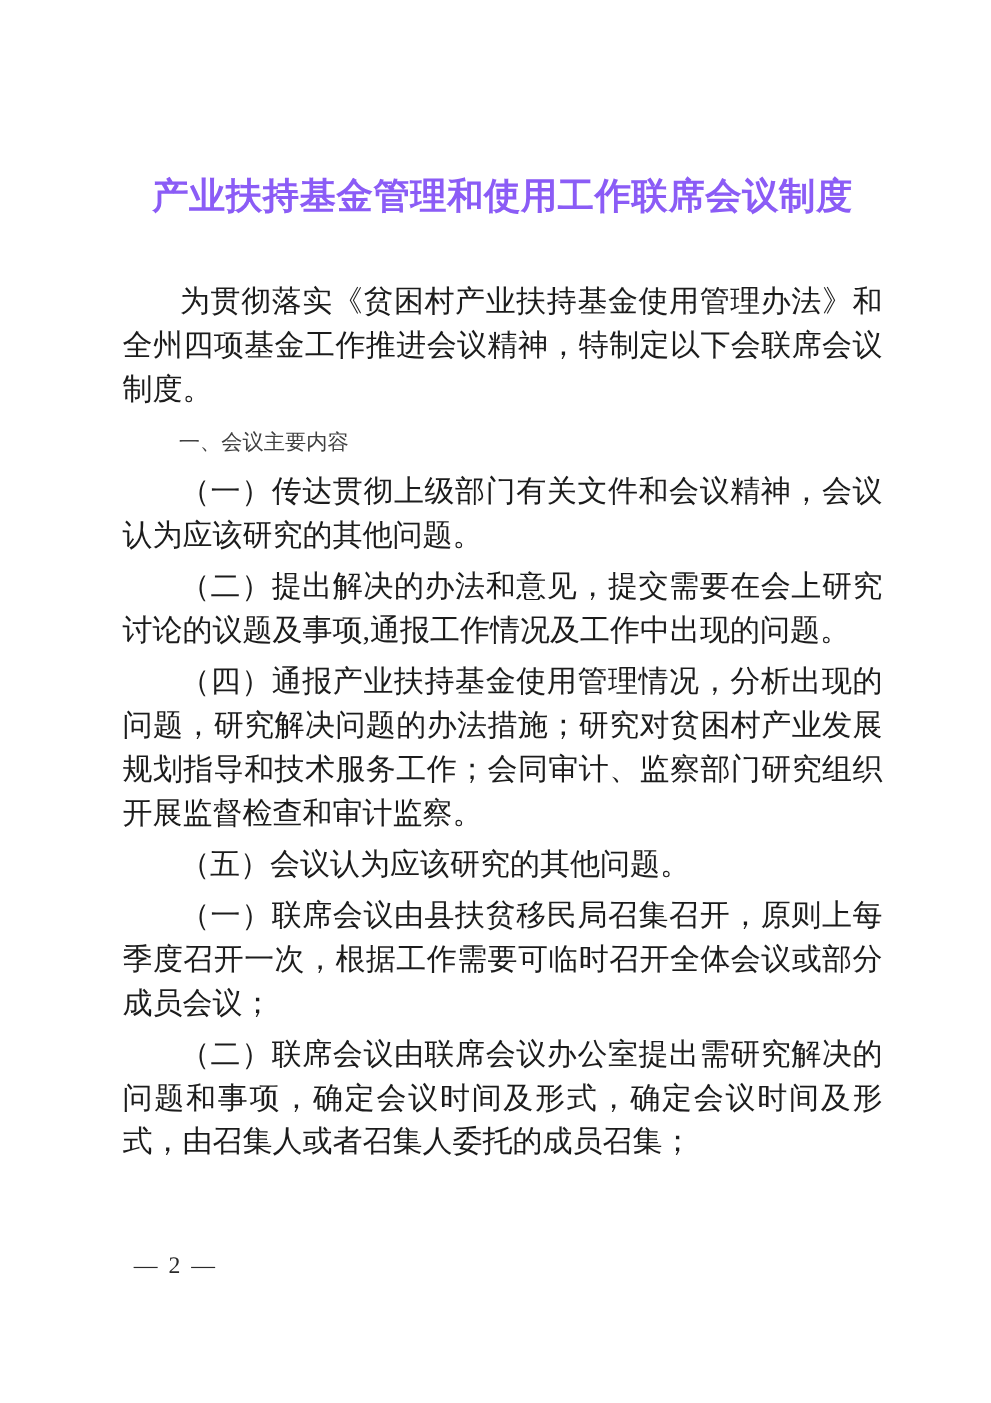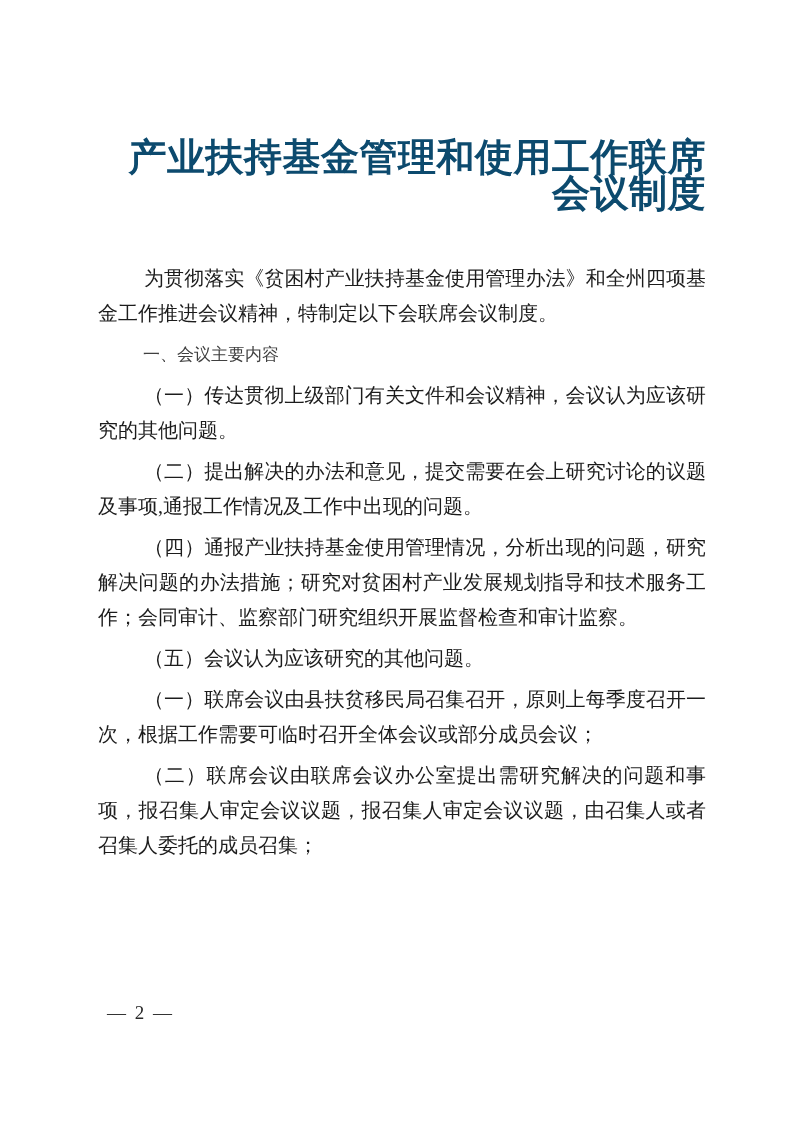--- a/index.html
+++ b/index.html
@@ -18,30 +18,30 @@
   .content {
     position: absolute;
     left: 98px;
     top: 0;
     width: 608px;
     padding-top: 139px;
   }
   .doc-title {
     font-family: "Liberation Serif", "DejaVu Serif", serif;
     font-weight: 700;
-    font-size: 38px;
+    font-size: 29px;
     line-height: 36px;
-    text-align: right;
+    text-align: center;
     letter-spacing: 0.5px;
     margin: 0;
-    color: #0c4a6e;
+    color: #8b5cf6;
   }
   .body-para {
     font-family: "Liberation Serif", "DejaVu Serif", serif;
-    font-size: 20px;
+    font-size: 24px;
     line-height: 35px;
     text-align: justify;
     text-indent: 46px;
     margin: 0 0 6px 0;
     color: #1c1c1c;
   }
   .intro {
     margin-top: 50px;
   }
   .section-heading {
@@ -81,18 +81,18 @@
     <p class="body-para">（二）提出解决的办法和意见，提交需要在会上研究讨论的议题及事项,通报工作情况及工作中出现的问题。</p>
 
 
     <p class="body-para">（四）通报产业扶持基金使用管理情况，分析出现的问题，研究解决问题的办法措施；研究对贫困村产业发展规划指导和技术服务工作；会同审计、监察部门研究组织开展监督检查和审计监察。</p>
 
     <p class="body-para">（五）会议认为应该研究的其他问题。</p>
 
 
     <p class="body-para">（一）联席会议由县扶贫移民局召集召开，原则上每季度召开一次，根据工作需要可临时召开全体会议或部分成员会议；</p>
 
-    <p class="body-para">（二）联席会议由联席会议办公室提出需研究解决的问题和事项，报召集人审定会议议题，报召集人审定会议议题，由召集人或者召集人委托的成员召集；</p>
+    <p class="body-para">（二）联席会议由联席会议办公室提出需研究解决的问题和事项，确定会议时间及形式，确定会议时间及形式，由召集人或者召集人委托的成员召集；</p>
 
   </div>
 
   <div class="page-number">— 2 —</div>
 </div>
 
 </body></html>

